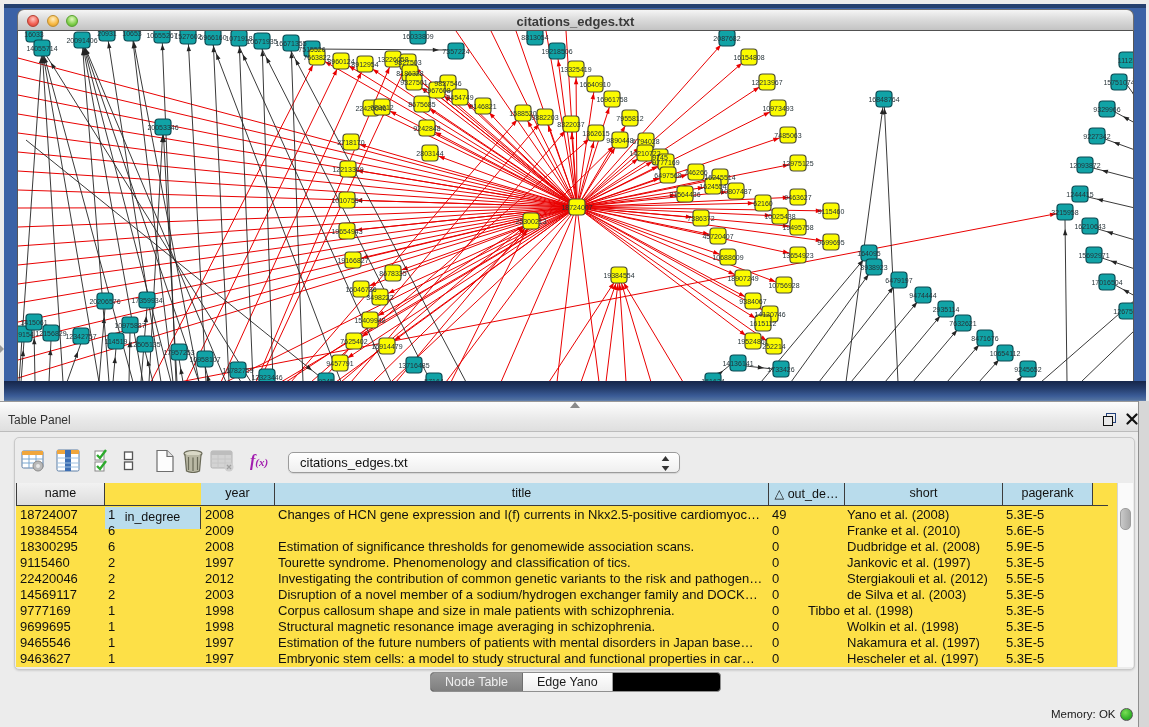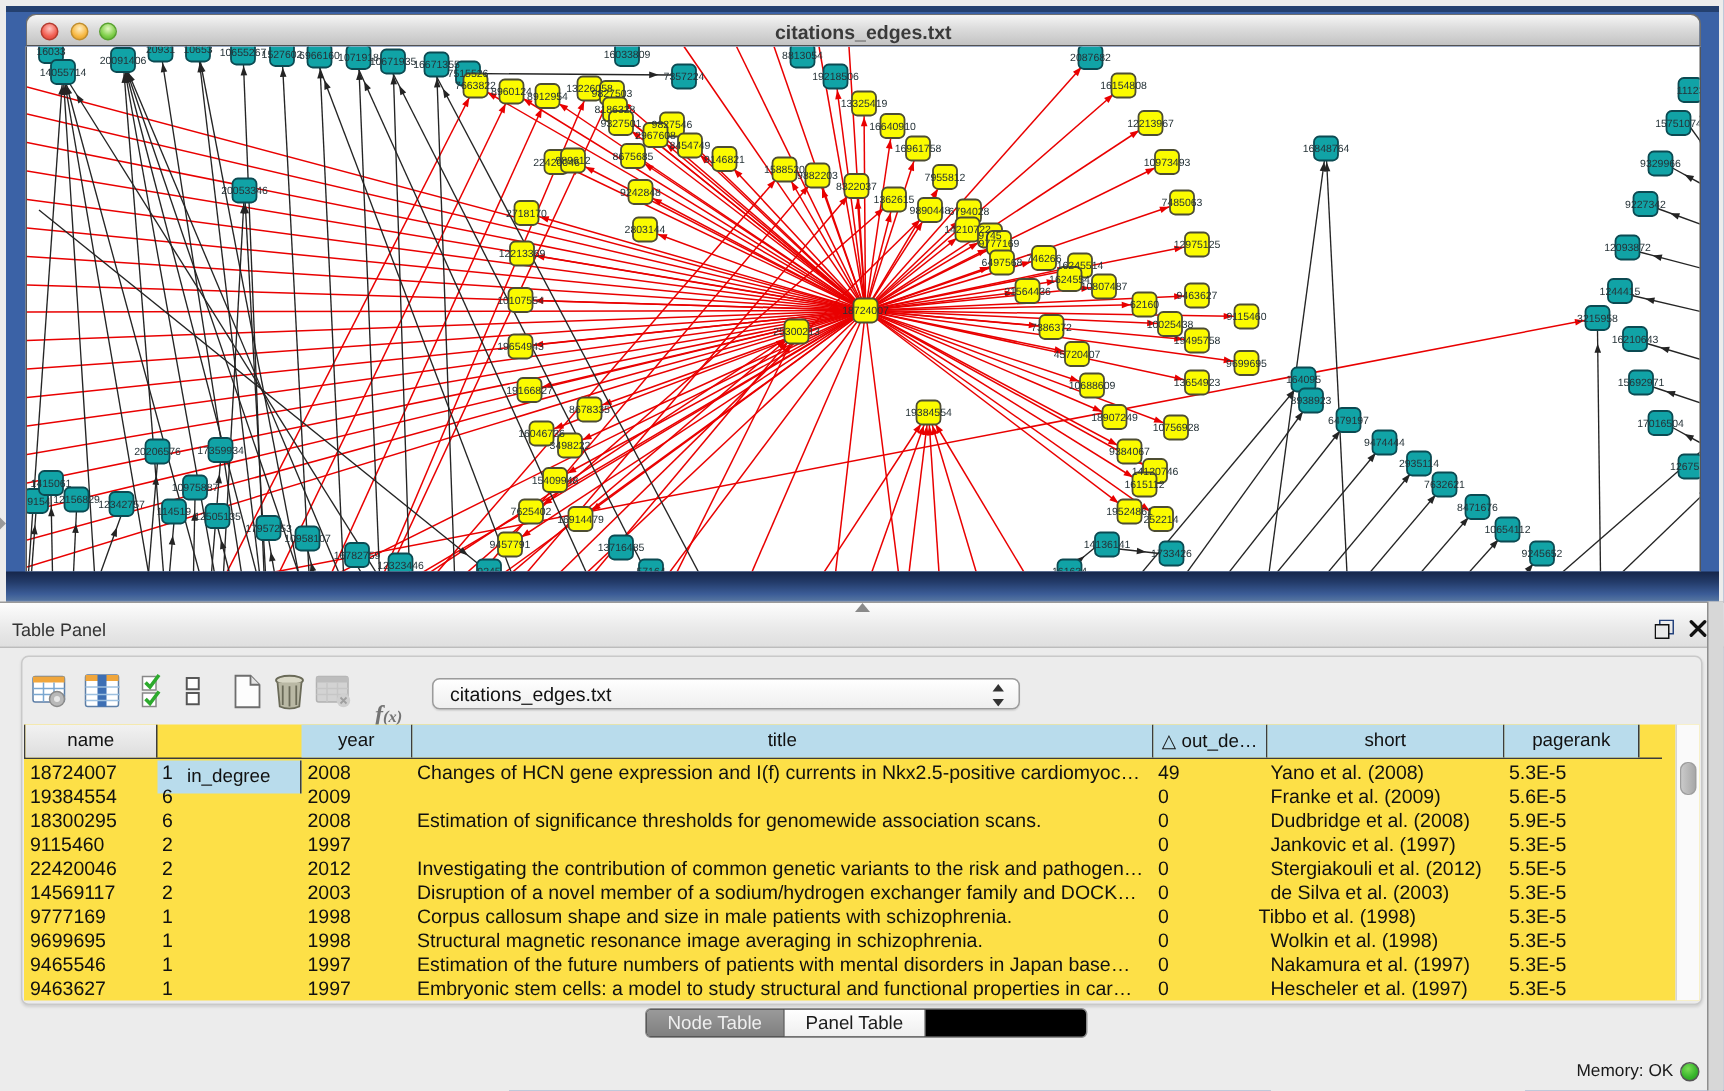--- a/index.html
+++ b/index.html
@@ -735,21 +735,21 @@
   <path d="M4 6 L5.5 22 Q12 25 18.5 22 L20 6" fill="#b9b8a4" stroke="#6a6a58" stroke-width="1.2"></path>
   <path d="M7.5 8 V21 M12 8.5 V22 M16.5 8 V21" stroke="#6a6a58" stroke-width="1.2" fill="none"></path>
 </svg>
 <svg class="icon" style="left:210px" width="26" height="24" viewBox="0 0 26 24">
   <rect x="1" y="2" width="21" height="17" rx="1.5" fill="#d3d3d3" stroke="#b1b1b1"></rect>
   <rect x="1" y="2" width="21" height="4" fill="#bdbdbd"></rect>
   <path d="M1 10 H22 M1 14 H22 M8 6 V19 M15 6 V19" stroke="#c6c6c6" stroke-width="1" fill="none"></path>
   <circle cx="19" cy="18" r="4.5" fill="#cfcfcf"></circle>
   <path d="M17 16 L21 20 M21 16 L17 20" stroke="#9f9f9f" stroke-width="1.2"></path>
 </svg>
-<div class="abs" style="left:250px;top:468px;font-size:16px;color:#737373;font-style:italic;font-weight:bold;font-family:'Liberation Serif',serif">f<span style="font-size:11px;font-weight:bold">(x)</span></div>
+<div class="abs" style="left:250px;top:452px;font-size:16px;color:#a21caf;font-style:italic;font-weight:bold;font-family:'Liberation Serif',serif">f<span style="font-size:11px;font-weight:bold">(x)</span></div>
 
 <div id="combo" class="abs">citations_edges.txt
   <svg style="position:absolute;right:9px;top:3px" width="9" height="15" viewBox="0 0 9 15">
     <path d="M4.5 0 L8.3 5 H0.7 Z" fill="#333"></path>
       <path d="M4.5 15 L8.3 10 H0.7 Z" fill="#333"></path>
   </svg>
 </div>
 
 <div id="tablebox" class="abs">
   <div id="thead">
@@ -768,36 +768,37 @@
       <span style="left:262px">Changes of HCN gene expression and I(f) currents in Nkx2.5‑positive cardiomyoc…</span>
       <span style="left:756px">49</span>
       <span style="left:831px">Yano et al. (2008)</span>
       <span style="left:990px">5.3E‑5</span>
     </div>
 <div class="trow" style="top:39px">
       <span style="left:4px">19384554</span>
       <span style="left:92px">6</span>
       <span style="left:189px">2009</span>
       <span style="left:756px">0</span>
-      <span style="left:831px">Franke et al. (2009)</span>
+      <span style="left:831px">Franke et al. (2010)</span>
       <span style="left:990px">5.6E‑5</span>
     </div>
 <div class="trow" style="top:55px">
       <span style="left:4px">18300295</span>
       <span style="left:92px">6</span>
       <span style="left:189px">2008</span>
       <span style="left:262px">Estimation of significance thresholds for genomewide association scans.</span>
       <span style="left:756px">0</span>
       <span style="left:831px">Dudbridge et al. (2008)</span>
       <span style="left:990px">5.9E‑5</span>
     </div>
 <div class="trow" style="top:71px">
       <span style="left:4px">9115460</span>
       <span style="left:92px">2</span>
       <span style="left:189px">1997</span>
+      <span style="left:262px">Tourette syndrome. Phenomenology and classification of tics.</span>
       <span style="left:756px">0</span>
       <span style="left:831px">Jankovic et al. (1997)</span>
       <span style="left:990px">5.3E‑5</span>
     </div>
 <div class="trow" style="top:87px">
       <span style="left:4px">22420046</span>
       <span style="left:92px">2</span>
       <span style="left:189px">2012</span>
       <span style="left:262px">Investigating the contribution of common genetic variants to the risk and pathogen…</span>
       <span style="left:756px">0</span>
@@ -812,21 +813,21 @@
       <span style="left:756px">0</span>
       <span style="left:831px">de Silva et al. (2003)</span>
       <span style="left:990px">5.3E‑5</span>
     </div>
 <div class="trow" style="top:119px">
       <span style="left:4px">9777169</span>
       <span style="left:92px">1</span>
       <span style="left:189px">1998</span>
       <span style="left:262px">Corpus callosum shape and size in male patients with schizophrenia.</span>
       <span style="left:756px">0</span>
-      <span style="left:823px">Tibbo et al. (1998)</span>
+      <span style="left:792px">Tibbo et al. (1998)</span>
       <span style="left:990px">5.3E‑5</span>
     </div>
 <div class="trow" style="top:135px">
       <span style="left:4px">9699695</span>
       <span style="left:92px">1</span>
       <span style="left:189px">1998</span>
       <span style="left:262px">Structural magnetic resonance image averaging in schizophrenia.</span>
       <span style="left:756px">0</span>
       <span style="left:831px">Wolkin et al. (1998)</span>
       <span style="left:990px">5.3E‑5</span>
@@ -848,18 +849,18 @@
       <span style="left:756px">0</span>
       <span style="left:831px">Hescheler et al. (1997)</span>
       <span style="left:990px">5.3E‑5</span>
     </div>
 </div>
 <div id="vscroll" class="abs"></div>
 <div id="vthumb" class="abs"></div>
 
 <div id="tabs" class="abs">
   <div class="sel">Node Table</div>
-    <div>Panel Table</div>
+    <div>Edge Yano</div>
     <div>Network Table</div>
 </div>
 
 <div id="memory" class="abs">Memory: OK</div>
 <div id="memdot" class="abs"></div>
 
 </body></html>

